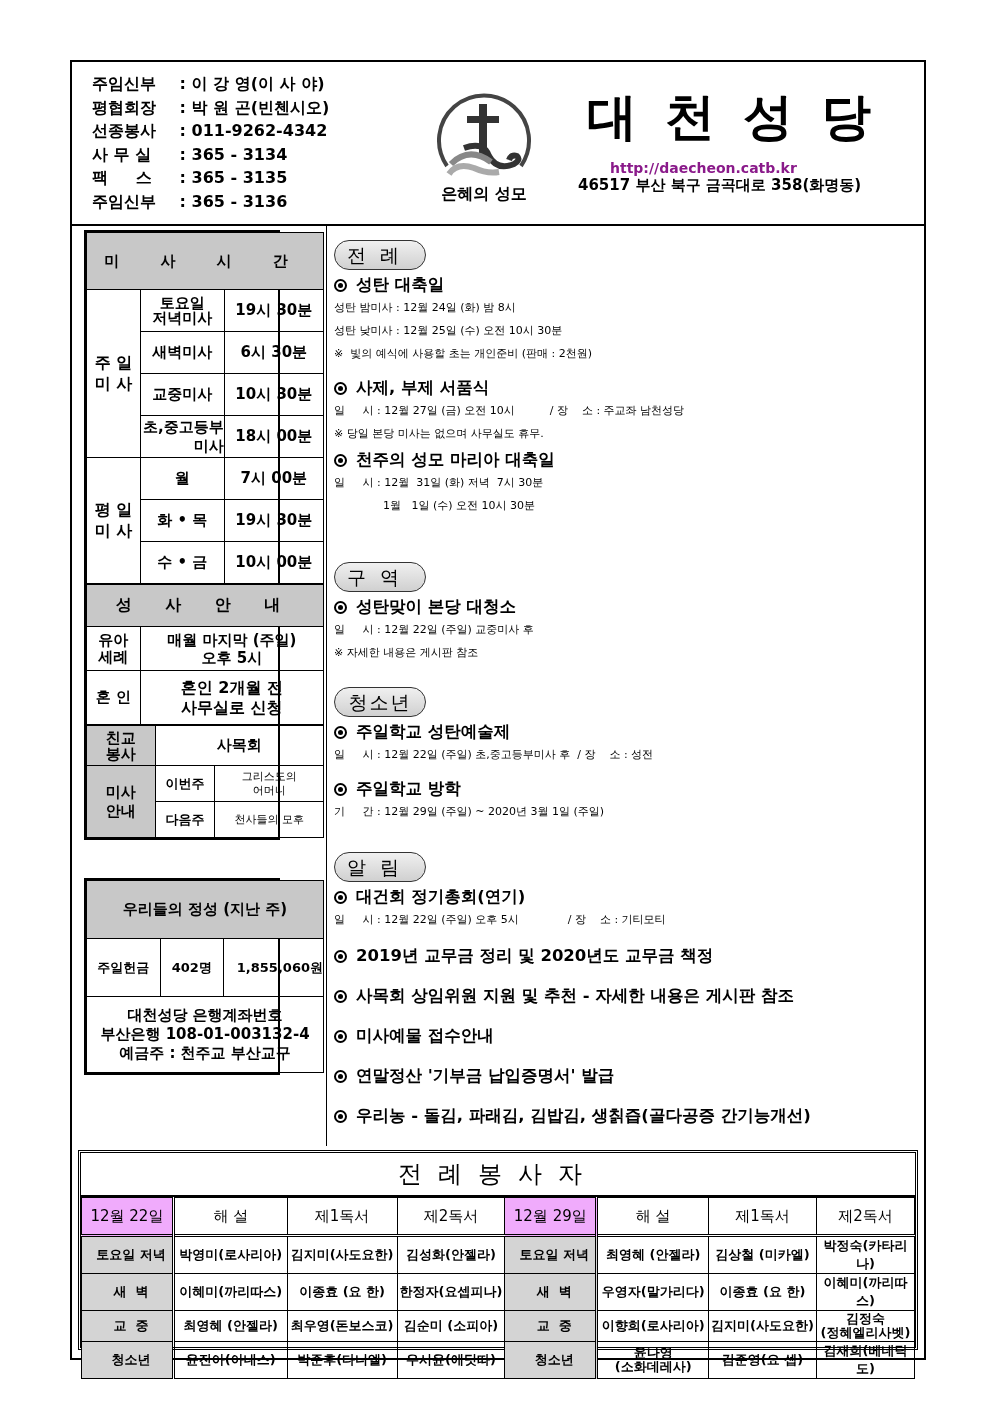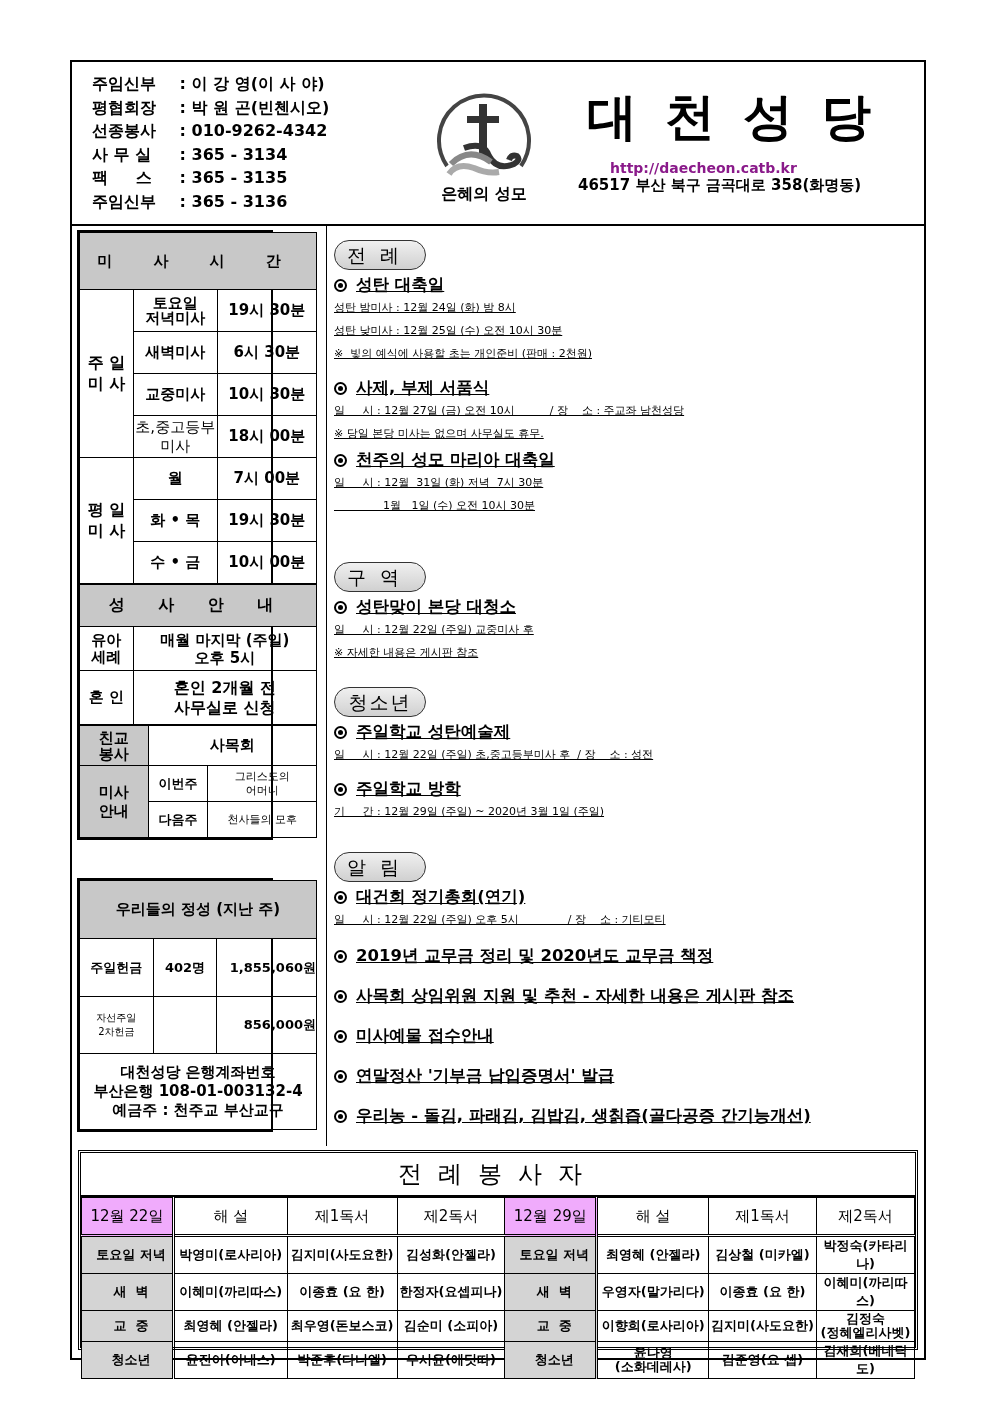--- a/index.html
+++ b/index.html
@@ -12,55 +12,55 @@
   .contacts .row { display: flex; white-space: pre; }
   .contacts .lbl { width: 82px; display: inline-block; letter-spacing: 0px; }
   .logo { position: absolute; left: 357px; top: 24px; width: 110px; height: 125px; }
   .logo-caption { position: absolute; left: 0; top: 98px; width: 110px; text-align: center; font-weight: bold; font-size: 16px; }
   .title { position: absolute; left: 515px; top: 22px; font-size: 50px; font-weight: bold; letter-spacing: 28px; }
   .url { position: absolute; left: 538px; top: 98px; font-size: 14px; font-weight: bold; color: #8a1a8a; }
   .address { position: absolute; left: 506px; top: 114px; font-size: 15px; font-weight: bold; }
 
   
   .left { position: absolute; left: 0; top: 162px; width: 254px; height: 922px; border-right: 1px solid #000; }
-  .lbox { position: absolute; left: 5px; width: 196px; border: 2px solid #000; box-sizing: border-box; }
+  .lbox { position: absolute; left: 12px; width: 196px; border: 2px solid #000; box-sizing: border-box; }
   table { border-collapse: collapse; }
   .mass td { border: 1px solid #000; text-align: center; font-weight: bold; font-size: 15px; padding: 0; }
   .gray { background: #c8c8c8; }
   .sec-head { font-size: 17px; letter-spacing: 18px; height: 56px; }
   .small { font-size: 11px; }
 
   
   .right { position: absolute; left: 262px; top: 170px; width: 590px; }
   .badge { position: relative; display: inline-block; width: 92px; height: 30px; border: 1.5px solid #333; border-radius: 16px; background: linear-gradient(#f0f0f0, #d0d0d0); box-sizing: border-box; text-align: center; font-size: 19px; line-height: 28px; letter-spacing: 14px; font-family: "DejaVu Serif", serif; }
   .badge::after { content: ""; position: absolute; left: 70px; top: 12px; width: 56px; height: 20px; border-radius: 50%; background: #c8c8c8; z-index: -1; }
   .item-title { font-size: 16.5px; font-weight: bold; margin-top: 4px; display: flex; align-items: center; }
   .bullet { display: inline-block; width: 13px; height: 13px; border: 2px solid #000; border-radius: 50%; position: relative; margin-right: 9px; box-sizing: border-box; }
   .bullet::after { content: ""; position: absolute; left: 2px; top: 2px; width: 5px; height: 5px; border-radius: 50%; background: #000; }
   .line { font-size: 11px; line-height: 23px; white-space: pre; font-family: "DejaVu Sans", sans-serif; }
-  .section { position: absolute; left: 0; text-decoration: underline; }
+  .section { position: absolute; left: 0; }
 
   
   .bottom { position: absolute; left: 6px; top: 1088px; width: 840px; height: 200px; border: 3px double #000; box-sizing: border-box; }
   .bt td { border: 1px solid #000; text-align: center; font-size: 13px; padding: 0; font-weight: bold; }
   .bt .hdr { font-size: 15px; font-weight: normal; }
   .bt .date { background: #f0abfc; font-size: 15px; font-weight: normal; border-right: 3px double #000; }
   .bt .lbl { background: #d4d4d4; border-right: 3px double #000; padding-left: 8px; }
   .bt-title { height: 42px; text-align: center; font-size: 24px; letter-spacing: 16px; line-height: 42px; border-bottom: 2px solid #000; font-family: "DejaVu Serif", serif; }
 </style>
 </head>
 <body>
 
 <div class="page">
 
   <div class="header">
     <div class="contacts">
       <div class="row"><span class="lbl">주임신부</span><span> : </span><span>이 강 영(이 사 야)</span></div>
       <div class="row"><span class="lbl">평협회장</span><span> : </span><span>박 원 곤(빈첸시오)</span></div>
-      <div class="row"><span class="lbl">선종봉사</span><span> : </span><span>010-9262-4342</span></div>
+      <div class="row"><span class="lbl">선종봉사</span><span> : </span><span>011-9262-4342</span></div>
       <div class="row"><span class="lbl">사 무 실</span><span> : </span><span>365 - 3134</span></div>
       <div class="row"><span class="lbl">팩     스</span><span> : </span><span>365 - 3135</span></div>
       <div class="row"><span class="lbl">주임신부</span><span> : </span><span>365 - 3136</span></div>
     </div>
 
     <div class="logo">
       <svg width="110" height="95" viewBox="0 0 110 95">
         <path d="M18 80 A45 45 0 1 1 92 80" fill="none" stroke="#444" stroke-width="4"></path>
         <rect x="50" y="18" width="8" height="52" fill="#333"></rect>
         <rect x="38" y="30" width="32" height="7" fill="#333"></rect>
@@ -97,21 +97,21 @@
             </tr>
         <tr style="height:42px">
               <td>새벽미사</td>
               <td>6시 30분</td>
             </tr>
         <tr style="height:42px">
               <td>교중미사</td>
               <td>10시 30분</td>
             </tr>
         <tr style="height:42px">
-              <td class="small" style="font-weight:normal;">초,중고등부미사</td>
+              <td class="small" style="font-weight:bold;text-align:right;">초,중고등부미사</td>
               <td>18시 00분</td>
             </tr>
         <tr style="height:42px">
               <td rowspan="3" style="white-space:pre;font-size:16px;">평 일
 미 사</td>
               <td>월</td>
               <td>7시 00분</td>
             </tr>
         <tr style="height:42px">
               <td>화 • 목</td>
@@ -180,26 +180,20 @@
             <col style="width:100px">
           </colgroup>
         <tbody>
             <tr style="height:58px">
               <td colspan="3" class="gray" style="font-size:15px;">우리들의 정성 (지난 주)</td>
             </tr>
         <tr style="height:58px">
               <td style="font-size:13px;">주일헌금</td>
               <td style="font-size:13px;">402명</td>
               <td style="font-size:13px;text-align:right;">1,855,060원</td>
-            </tr>
-        <tr style="height:57px">
-              <td style="white-space:pre;font-size:10px;font-weight:normal;line-height:14px;">자선주일
-2차헌금</td>
-              <td></td>
-              <td style="font-size:13px;text-align:right;">856,000원</td>
             </tr>
         <tr style="height:76px">
               <td colspan="3" style="white-space:pre;line-height:19px;font-size:15px;">대천성당 은행계좌번호
 부산은행 108-01-003132-4
 예금주 : 천주교 부산교구</td>
             </tr>
       </tbody>
         </table>
     </div>
   </div>

